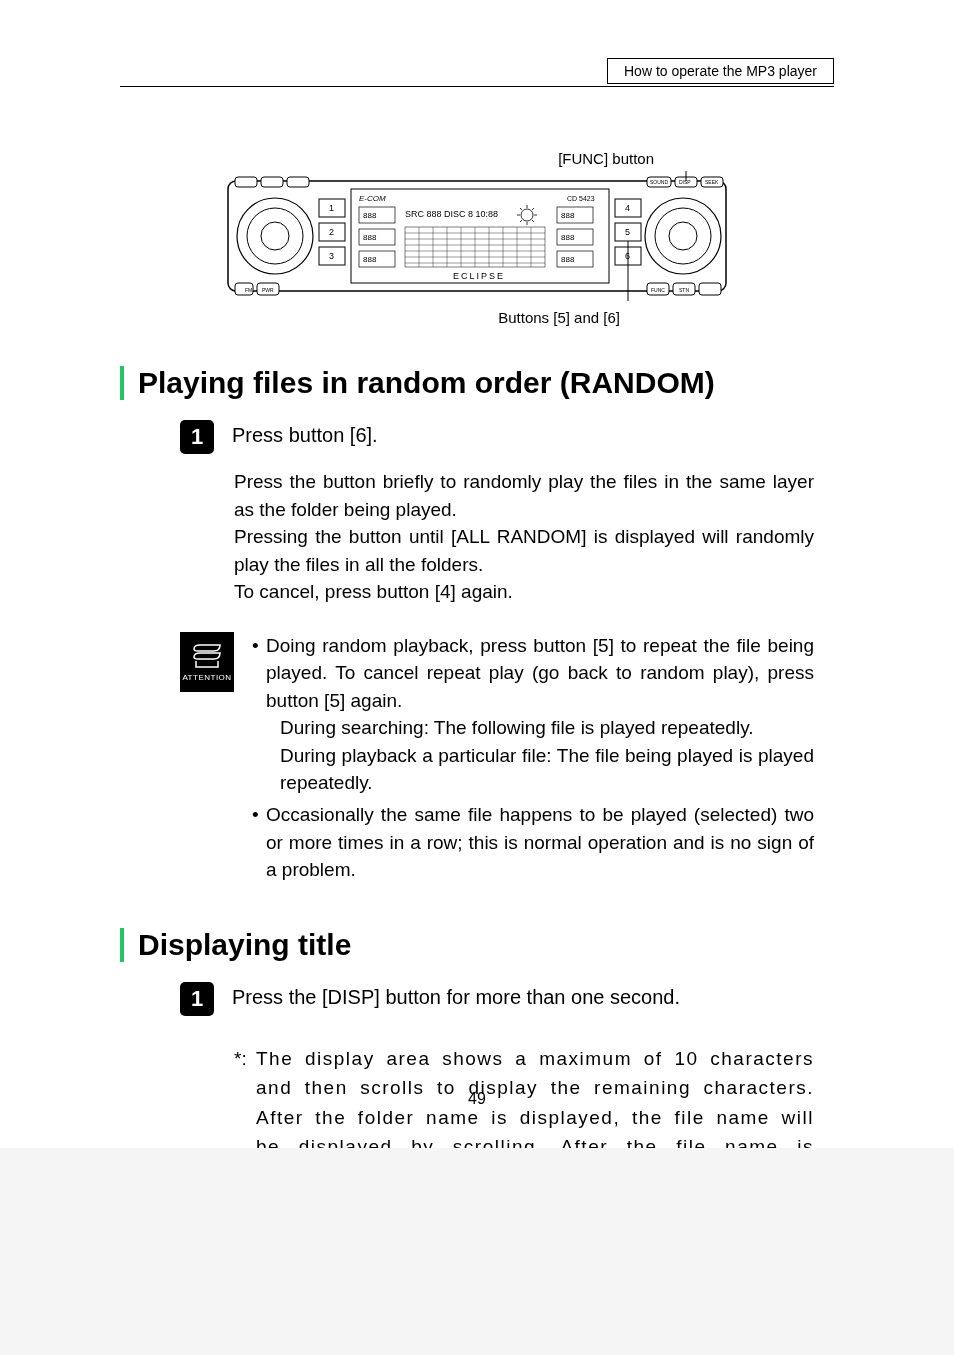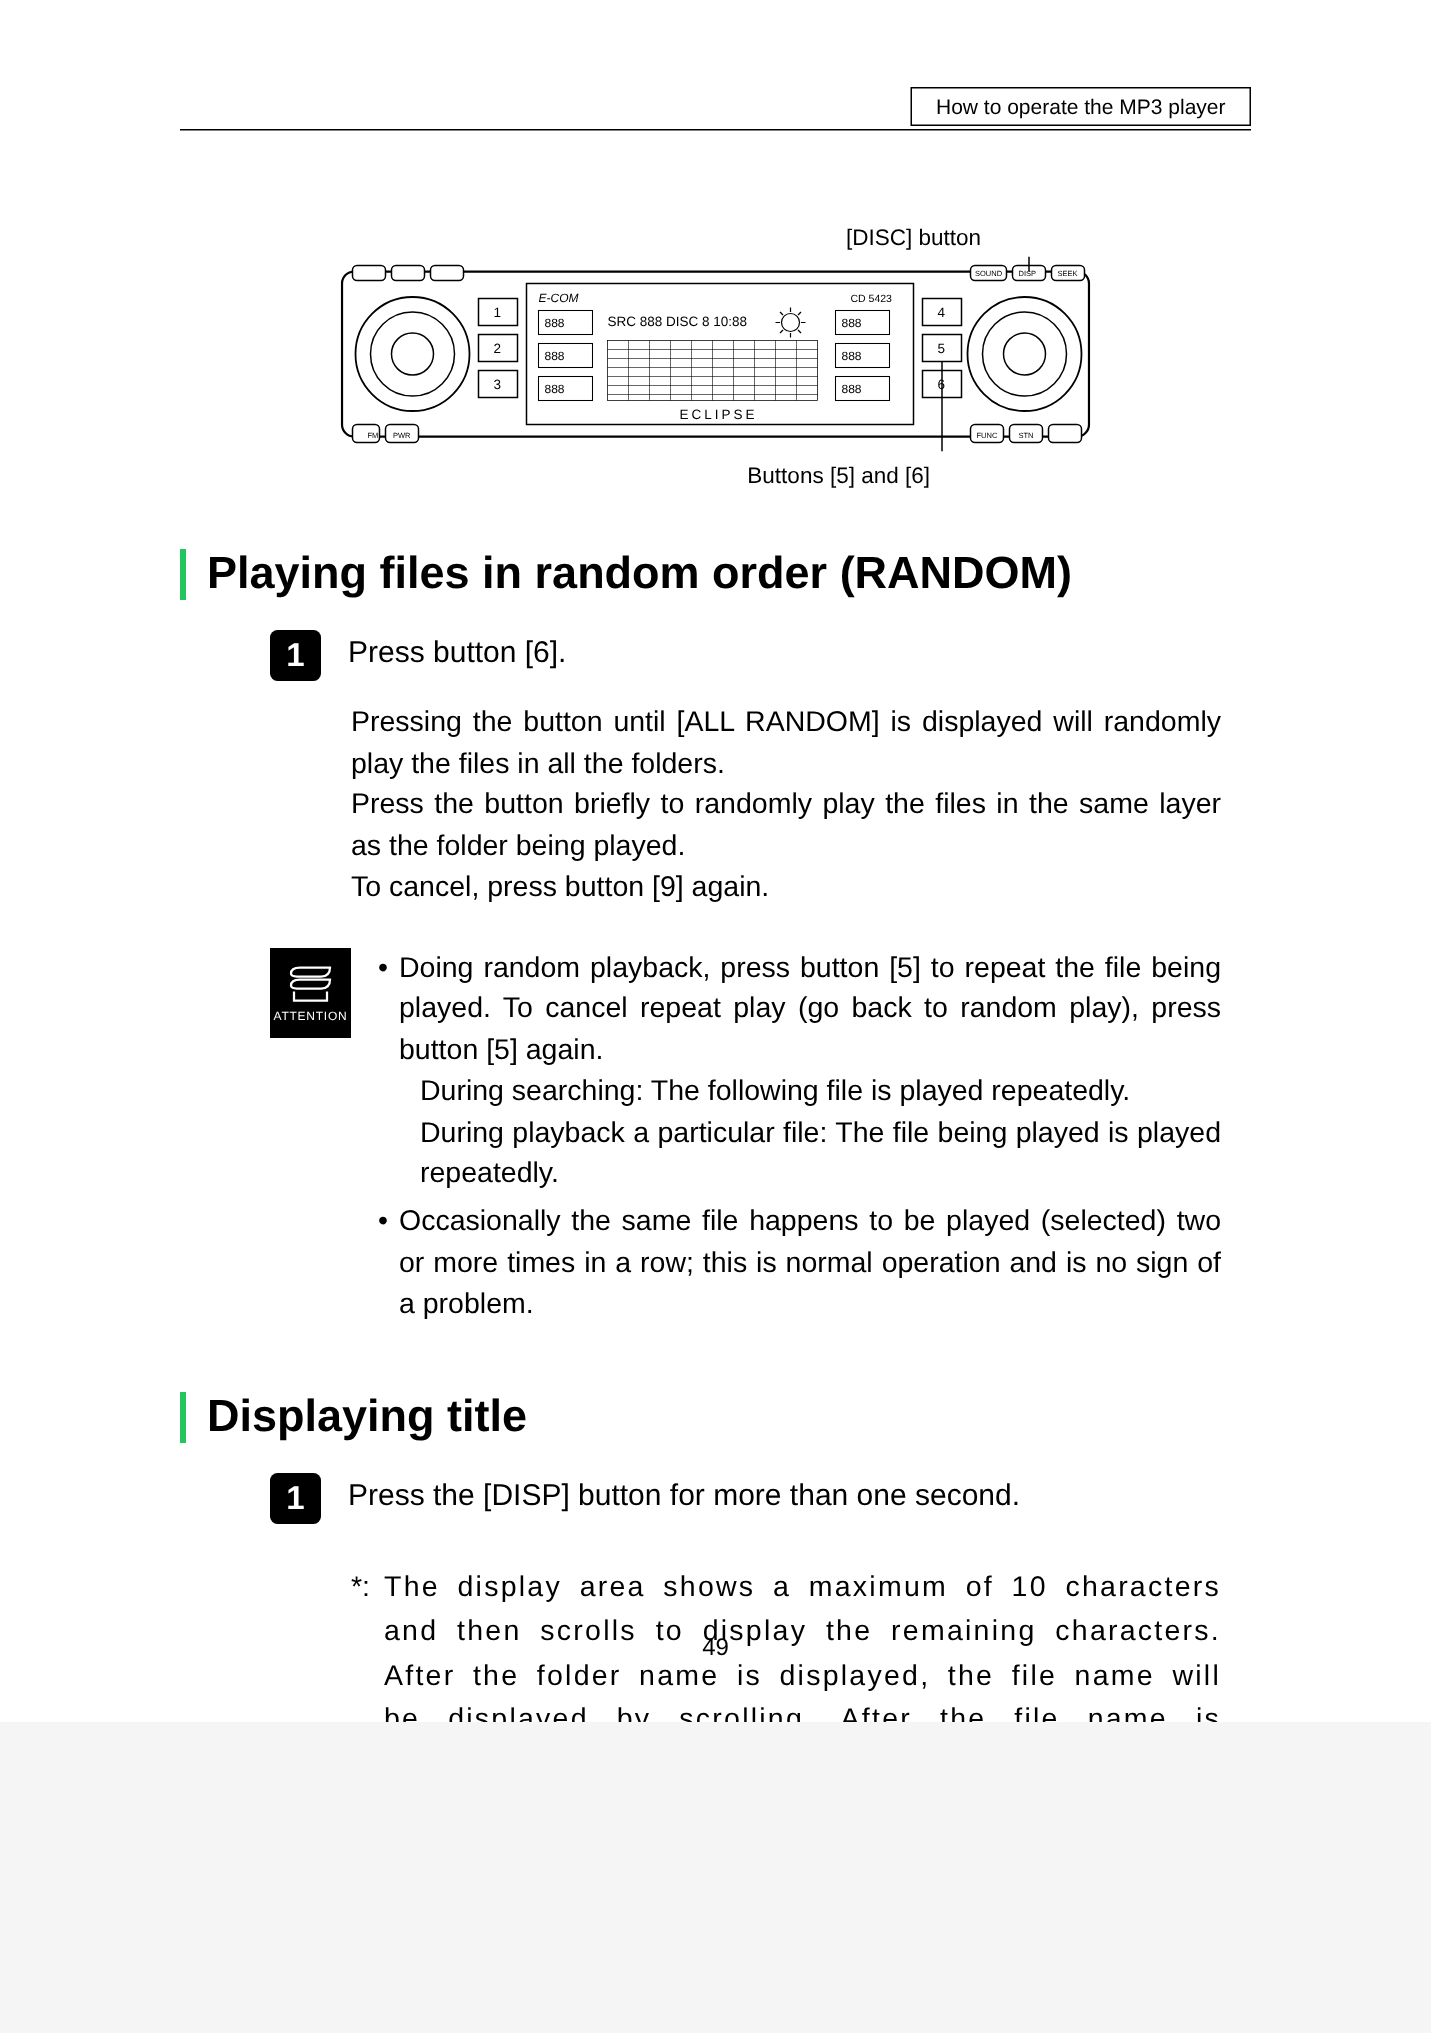--- a/index.html
+++ b/index.html
@@ -174,21 +174,21 @@
 </style>
 </head>
 <body>
 
 <div class="page">
 
   <div class="header-box">How to operate the MP3 player</div>
   <div class="header-rule"></div>
 
   <div class="figure-wrap">
-    <div class="disp-label">[DISC] button</div>
+    <div class="disp-label">[FUNC] button</div>
 
     <svg class="device-svg" width="500" height="130" viewBox="0 0 500 130">
       <rect x="1" y="10" width="498" height="110" rx="8" fill="#fff" stroke="#000" stroke-width="1.5"></rect>
 
       <circle cx="48" cy="65" r="38" fill="none" stroke="#000" stroke-width="1.2"></circle>
       <circle cx="48" cy="65" r="28" fill="none" stroke="#000" stroke-width="1"></circle>
       <circle cx="48" cy="65" r="14" fill="none" stroke="#000" stroke-width="1"></circle>
       <rect x="8" y="6" width="22" height="10" rx="3" fill="#fff" stroke="#000"></rect>
       <rect x="34" y="6" width="22" height="10" rx="3" fill="#fff" stroke="#000"></rect>
       <rect x="60" y="6" width="22" height="10" rx="3" fill="#fff" stroke="#000"></rect>
@@ -288,23 +288,23 @@
   </div>
 
   <h2 class="section">Playing files in random order (RANDOM)</h2>
 
   <div class="step-row">
     <div class="step-badge">1</div>
     <div class="step-title">Press button [6].</div>
   </div>
 
   <div class="body-text">
+    <div>Press the button briefly to randomly play the files in the same layer as the folder being played.</div>
     <div>Pressing the button until [ALL RANDOM] is displayed will randomly play the files in all the folders.</div>
-    <div>Press the button briefly to randomly play the files in the same layer as the folder being played.</div>
-    <div>To cancel, press button [9] again.</div>
+    <div>To cancel, press button [4] again.</div>
   </div>
 
   <div class="attention-block">
     <div class="attention-icon">
       <svg width="34" height="30" viewBox="0 0 34 30">
         <path d="M4 8 Q4 4 10 4 L30 4 Q30 10 24 10 L8 10 Q4 10 4 8 Z" fill="none" stroke="#fff" stroke-width="1.5"></path>
         <path d="M4 16 Q4 12 10 12 L30 12 Q30 18 24 18 L8 18 Q4 18 4 16 Z" fill="none" stroke="#fff" stroke-width="1.5"></path>
         <path d="M6 20 L6 26 L28 26 L28 20" fill="none" stroke="#fff" stroke-width="1.5"></path>
       </svg>
       <div class="attention-label">ATTENTION</div>

